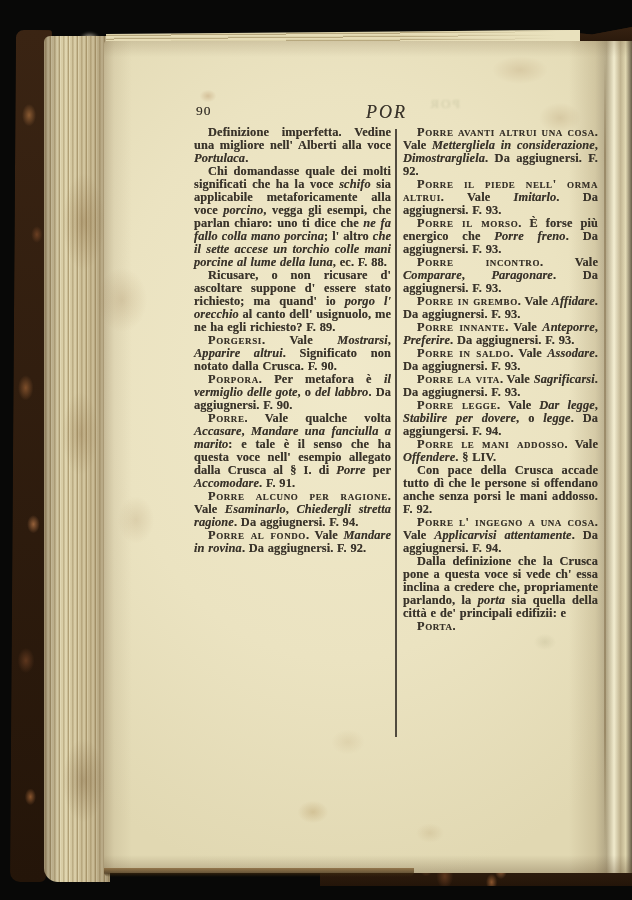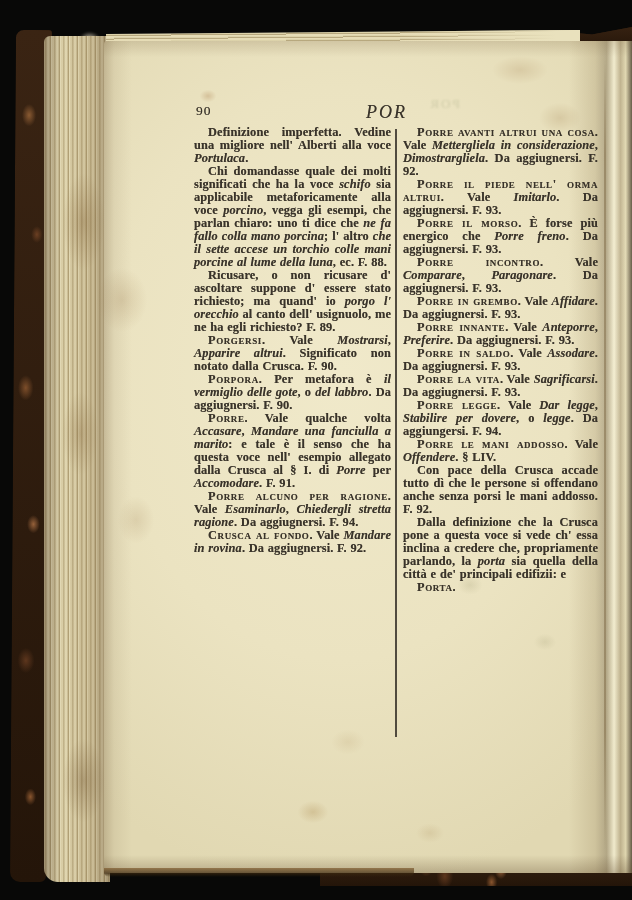--- a/index.html
+++ b/index.html
@@ -107,32 +107,33 @@
     <div class="pagenum">90</div>
     <div class="runhead">POR</div>
     <div class="col col-left">
         <p class=""><span>Definizione imperfetta. Vedine una migliore nell' Alberti alla voce </span><span class="it">Portulaca</span><span>.</span></p>
         <p class=""><span>Chi domandasse quale dei molti significati che ha la voce </span><span class="it">schifo</span><span> sia applicabile metaforicamente alla voce </span><span class="it">porcino</span><span>, vegga gli esempi, che parlan chiaro: uno ti dice che </span><span class="it">ne fa fallo colla mano porcina</span><span>; l' altro </span><span class="it">che il sette accese un torchio colle mani porcine al lume della luna</span><span>, ec. F. 88.</span></p>
         <p class=""><span>Ricusare, o non ricusare d' ascoltare suppone d' essere stato richiesto; ma quand' io </span><span class="it">porgo l' orecchio</span><span> al canto dell' usignuolo, me ne ha egli richiesto? F. 89.</span></p>
         <p class=""><span class="sc">Porgersi</span><span>. Vale </span><span class="it">Mostrarsi</span><span>, </span><span class="it">Apparire altrui</span><span>. Significato non notato dalla Crusca. F. 90.</span></p>
         <p class=""><span class="sc">Porpora</span><span>. Per metafora è </span><span class="it">il vermiglio delle gote</span><span>, o </span><span class="it">del labbro</span><span>. Da aggiugnersi. F. 90.</span></p>
         <p class=""><span class="sc">Porre</span><span>. Vale qualche volta </span><span class="it">Accasare</span><span>, </span><span class="it">Mandare una fanciulla a marito</span><span>: e tale è il senso che ha questa voce nell' esempio allegato dalla Crusca al § I. di </span><span class="it">Porre</span><span> per </span><span class="it">Accomodare</span><span>. F. 91.</span></p>
         <p class=""><span class="sc">Porre alcuno per ragione</span><span>. Vale </span><span class="it">Esaminarlo</span><span>, </span><span class="it">Chiedergli stretta ragione</span><span>. Da aggiugnersi. F. 94.</span></p>
-        <p class=""><span class="sc">Crusca al fondo</span><span>. Vale </span><span class="it">Mandare in rovina</span><span>. Da aggiugnersi. F. 92.</span></p>
+        <p class=""><span class="sc">Porre al fondo</span><span>. Vale </span><span class="it">Mandare in rovina</span><span>. Da aggiugnersi. F. 92.</span></p>
       </div>
     <div class="divider"></div>
     <div class="col col-right">
         <p class=""><span class="sc">Porre avanti altrui una cosa</span><span>. Vale </span><span class="it">Mettergliela in considerazione</span><span>, </span><span class="it">Dimostrargliela</span><span>. Da aggiugnersi. F. 92.</span></p>
         <p class=""><span class="sc">Porre il piede nell' orma altrui</span><span>. Vale </span><span class="it">Imitarlo</span><span>. Da aggiugnersi. F. 93.</span></p>
         <p class=""><span class="sc">Porre il morso</span><span>. È forse più energico che </span><span class="it">Porre freno</span><span>. Da aggiugnersi. F. 93.</span></p>
         <p class=""><span class="sc">Porre incontro</span><span>. Vale </span><span class="it">Comparare</span><span>, </span><span class="it">Paragonare</span><span>. Da aggiugnersi. F. 93.</span></p>
         <p class=""><span class="sc">Porre in grembo</span><span>. Vale </span><span class="it">Affidare</span><span>. Da aggiugnersi. F. 93.</span></p>
         <p class=""><span class="sc">Porre innante</span><span>. Vale </span><span class="it">Anteporre</span><span>, </span><span class="it">Preferire</span><span>. Da aggiugnersi. F. 93.</span></p>
         <p class=""><span class="sc">Porre in saldo</span><span>. Vale </span><span class="it">Assodare</span><span>. Da aggiugnersi. F. 93.</span></p>
         <p class=""><span class="sc">Porre la vita</span><span>. Vale </span><span class="it">Sagrificarsi</span><span>. Da aggiugnersi. F. 93.</span></p>
         <p class=""><span class="sc">Porre legge</span><span>. Vale </span><span class="it">Dar legge</span><span>, </span><span class="it">Stabilire per dovere</span><span>, o </span><span class="it">legge</span><span>. Da aggiungersi. F. 94.</span></p>
         <p class=""><span class="sc">Porre le mani addosso</span><span>. Vale </span><span class="it">Offendere</span><span>. § LIV.</span></p>
         <p class=""><span>Con pace della Crusca accade tutto dì che le persone si offendano anche senza porsi le mani addosso. F. 92.</span></p>
+        <p class=""><span class="sc">Porre l' ingegno a una cosa</span><span>. Vale </span><span class="it">Applicarvisi attentamente</span><span>. Da aggiugnersi. F. 94.</span></p>
         <p class=""><span>Dalla definizione che la Crusca pone a questa voce si vede ch' essa inclina a credere che, propriamente parlando, la </span><span class="it">porta</span><span> sia quella della città e de' principali edifizii: e</span></p>
         <p class=""><span class="sc">Porta</span><span>.</span></p>
       </div>
   </div>
 </div>
 
 </body></html>

